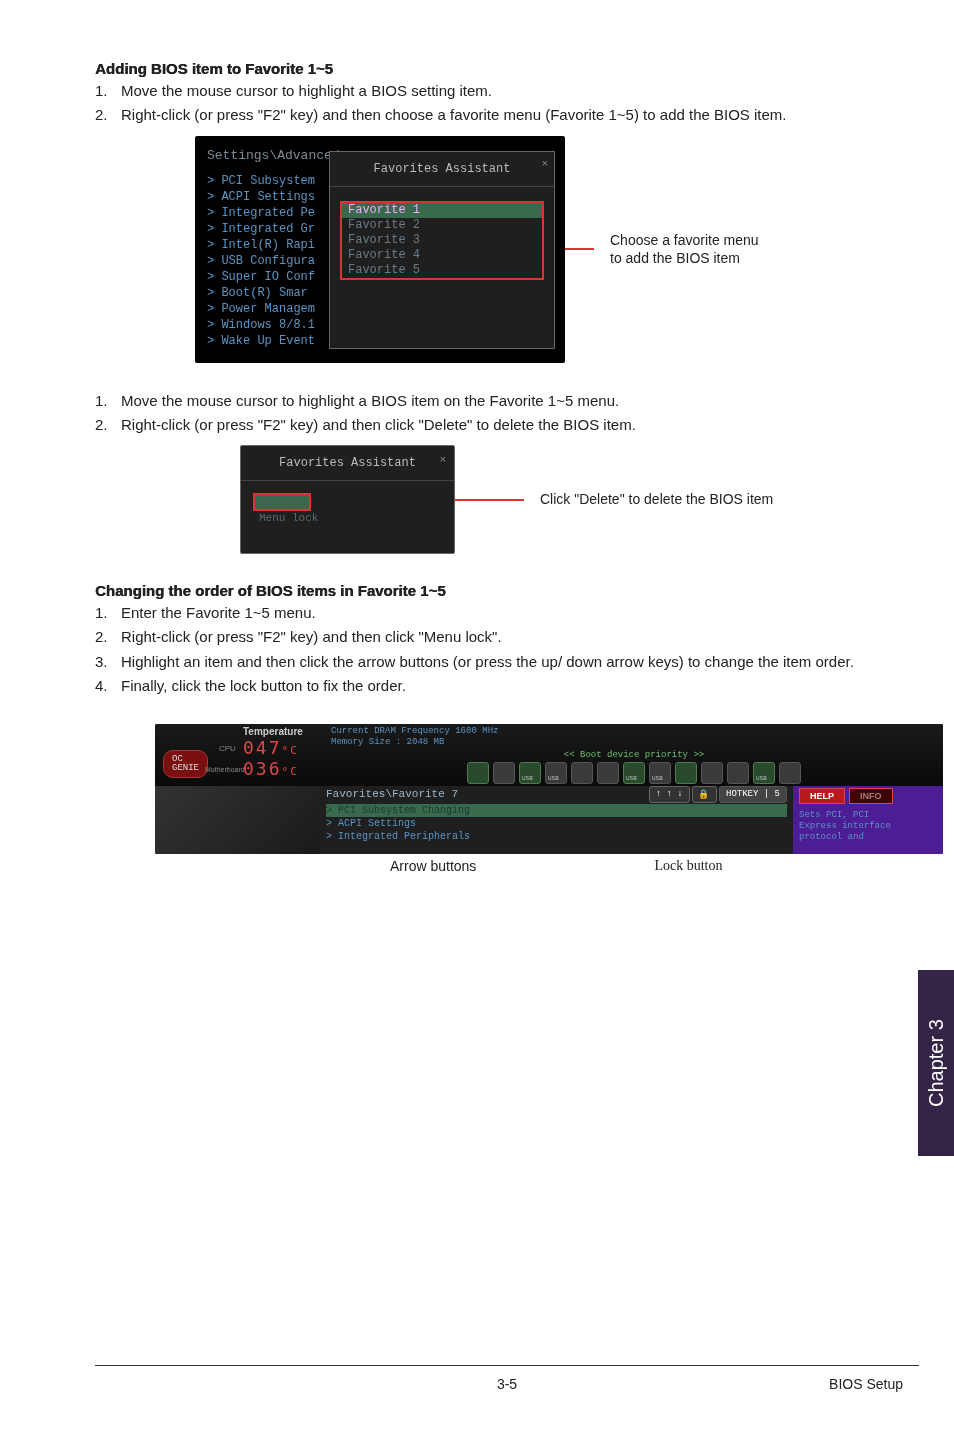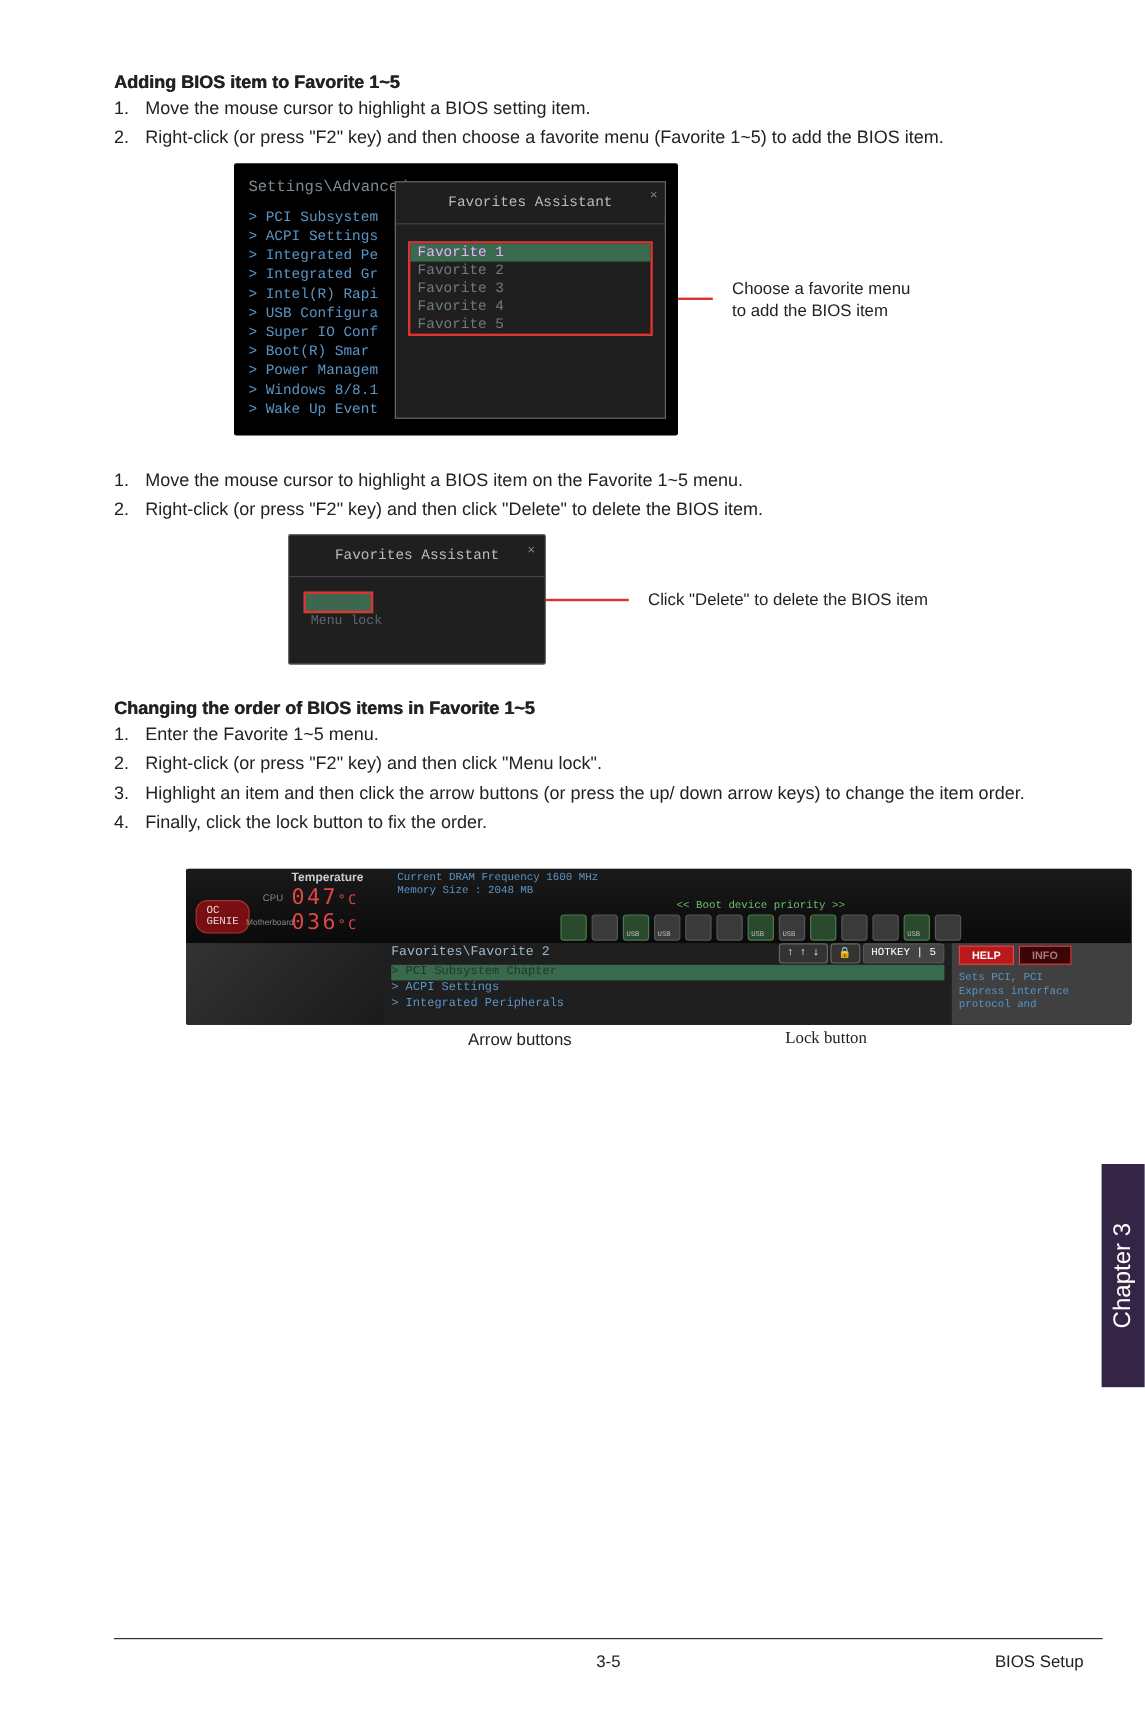--- a/index.html
+++ b/index.html
@@ -329,21 +329,21 @@
   }
   .tb-btn.arrows { background: #333; border-color: #666; }
   .tb-btn.lock { background: #333; border-color: #666; }
   .tb-btn.gray { background: #444; border-color: #555; }
   .bios3-mid-wrap {
     position: relative;
   }
   .bios3-body-right {
     width: 150px;
     padding: 2px 6px;
-    background: #404040;
+    background: #4c1d95;
   }
   .help-row {
     display: flex;
     gap: 4px;
   }
   .help-btn {
     background: #b8191d;
     color: #fff;
     font-size: 9px;
     padding: 2px 10px;
@@ -536,22 +536,22 @@
       </div>
     </div>
     <div class="bios3-body">
       <div class="bios3-body-left"></div>
       <div class="bios3-body-mid bios3-mid-wrap">
         <div class="bios3-toolbar">
           <div class="tb-btn arrows">↑ ↑ ↓</div>
           <div class="tb-btn lock">🔒</div>
           <div class="tb-btn gray">HOTKEY | 5</div>
         </div>
-        <div class="fav-breadcrumb">Favorites\Favorite 2</div>
-        <div class="fav-item hl">PCI Subsystem Chapter</div>
+        <div class="fav-breadcrumb">Favorites\Favorite 7</div>
+        <div class="fav-item hl">PCI Subsystem Changing</div>
         <div class="fav-item">ACPI Settings</div>
         <div class="fav-item">Integrated Peripherals</div>
       </div>
       <div class="bios3-body-right">
         <div class="help-row">
           <div class="help-btn">HELP</div>
           <div class="help-btn info">INFO</div>
         </div>
         <div class="help-text">
           <div>Sets PCI, PCI</div>

